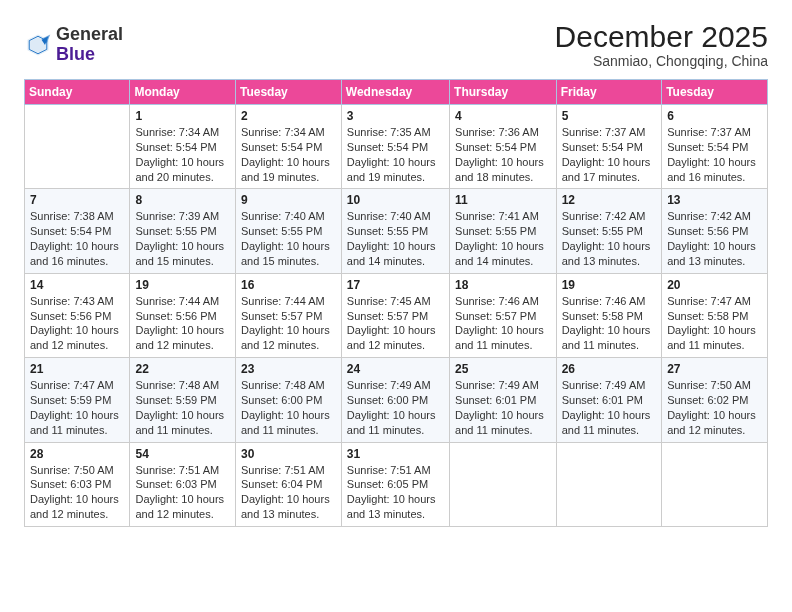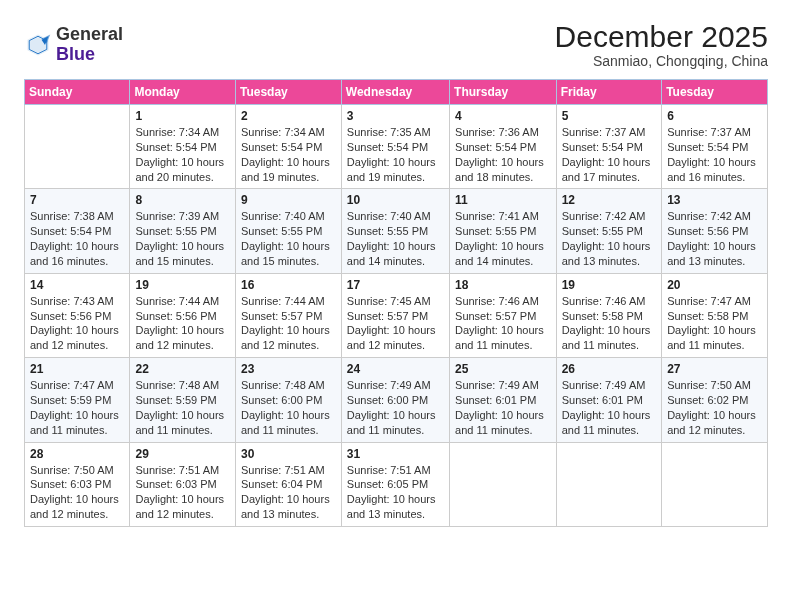--- a/index.html
+++ b/index.html
@@ -247,21 +247,21 @@
             <span class="day-num">27</span>
             <div class="day-info">Sunrise: 7:50 AM<br>Sunset: 6:02 PM<br>Daylight: 10 hours and 12 minutes.</div>
           </td>
         </tr>
         <tr>
           <td>
             <span class="day-num">28</span>
             <div class="day-info">Sunrise: 7:50 AM<br>Sunset: 6:03 PM<br>Daylight: 10 hours and 12 minutes.</div>
           </td>
           <td>
-            <span class="day-num">29</span>
+            <span class="day-num">54</span>
             <div class="day-info">Sunrise: 7:51 AM<br>Sunset: 6:03 PM<br>Daylight: 10 hours and 12 minutes.</div>
           </td>
           <td>
             <span class="day-num">30</span>
             <div class="day-info">Sunrise: 7:51 AM<br>Sunset: 6:04 PM<br>Daylight: 10 hours and 13 minutes.</div>
           </td>
           <td>
             <span class="day-num">31</span>
             <div class="day-info">Sunrise: 7:51 AM<br>Sunset: 6:05 PM<br>Daylight: 10 hours and 13 minutes.</div>
           </td>

